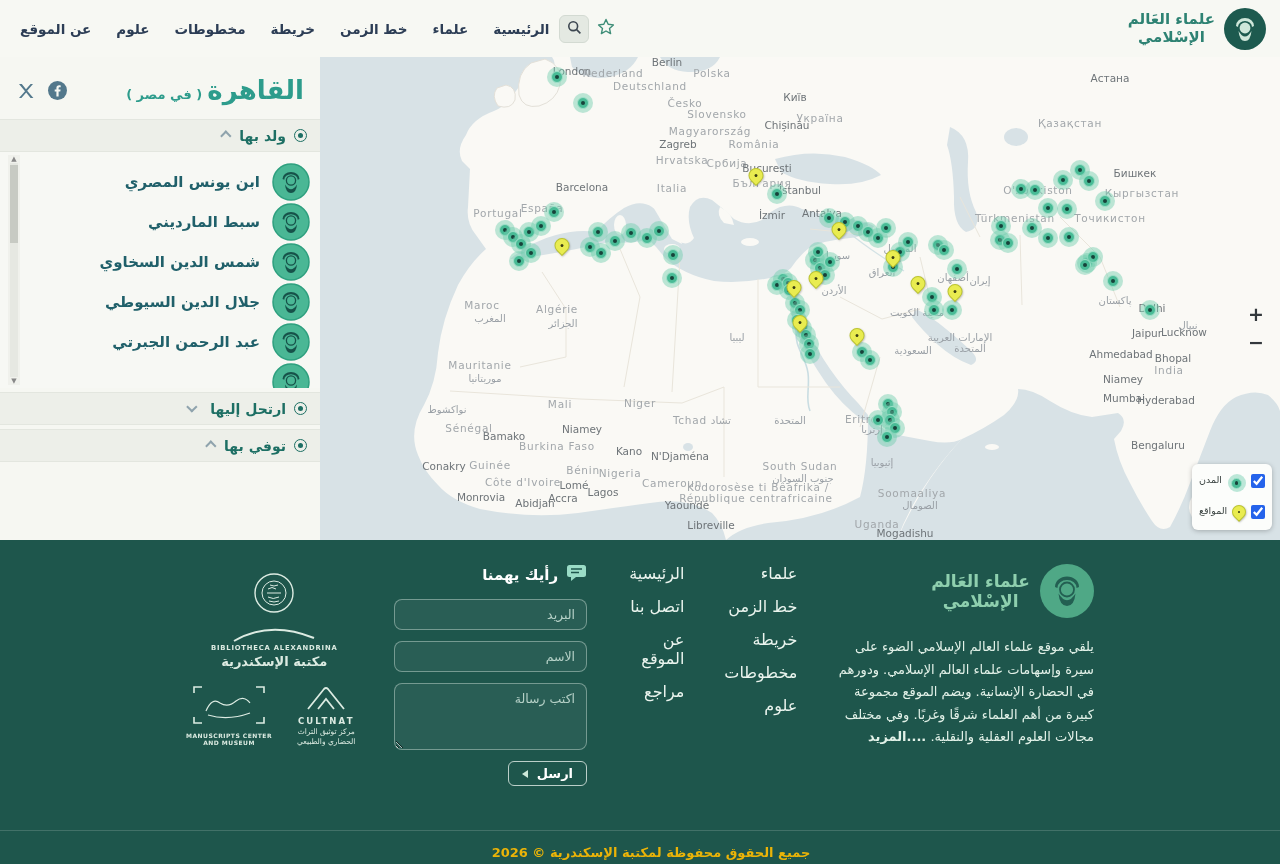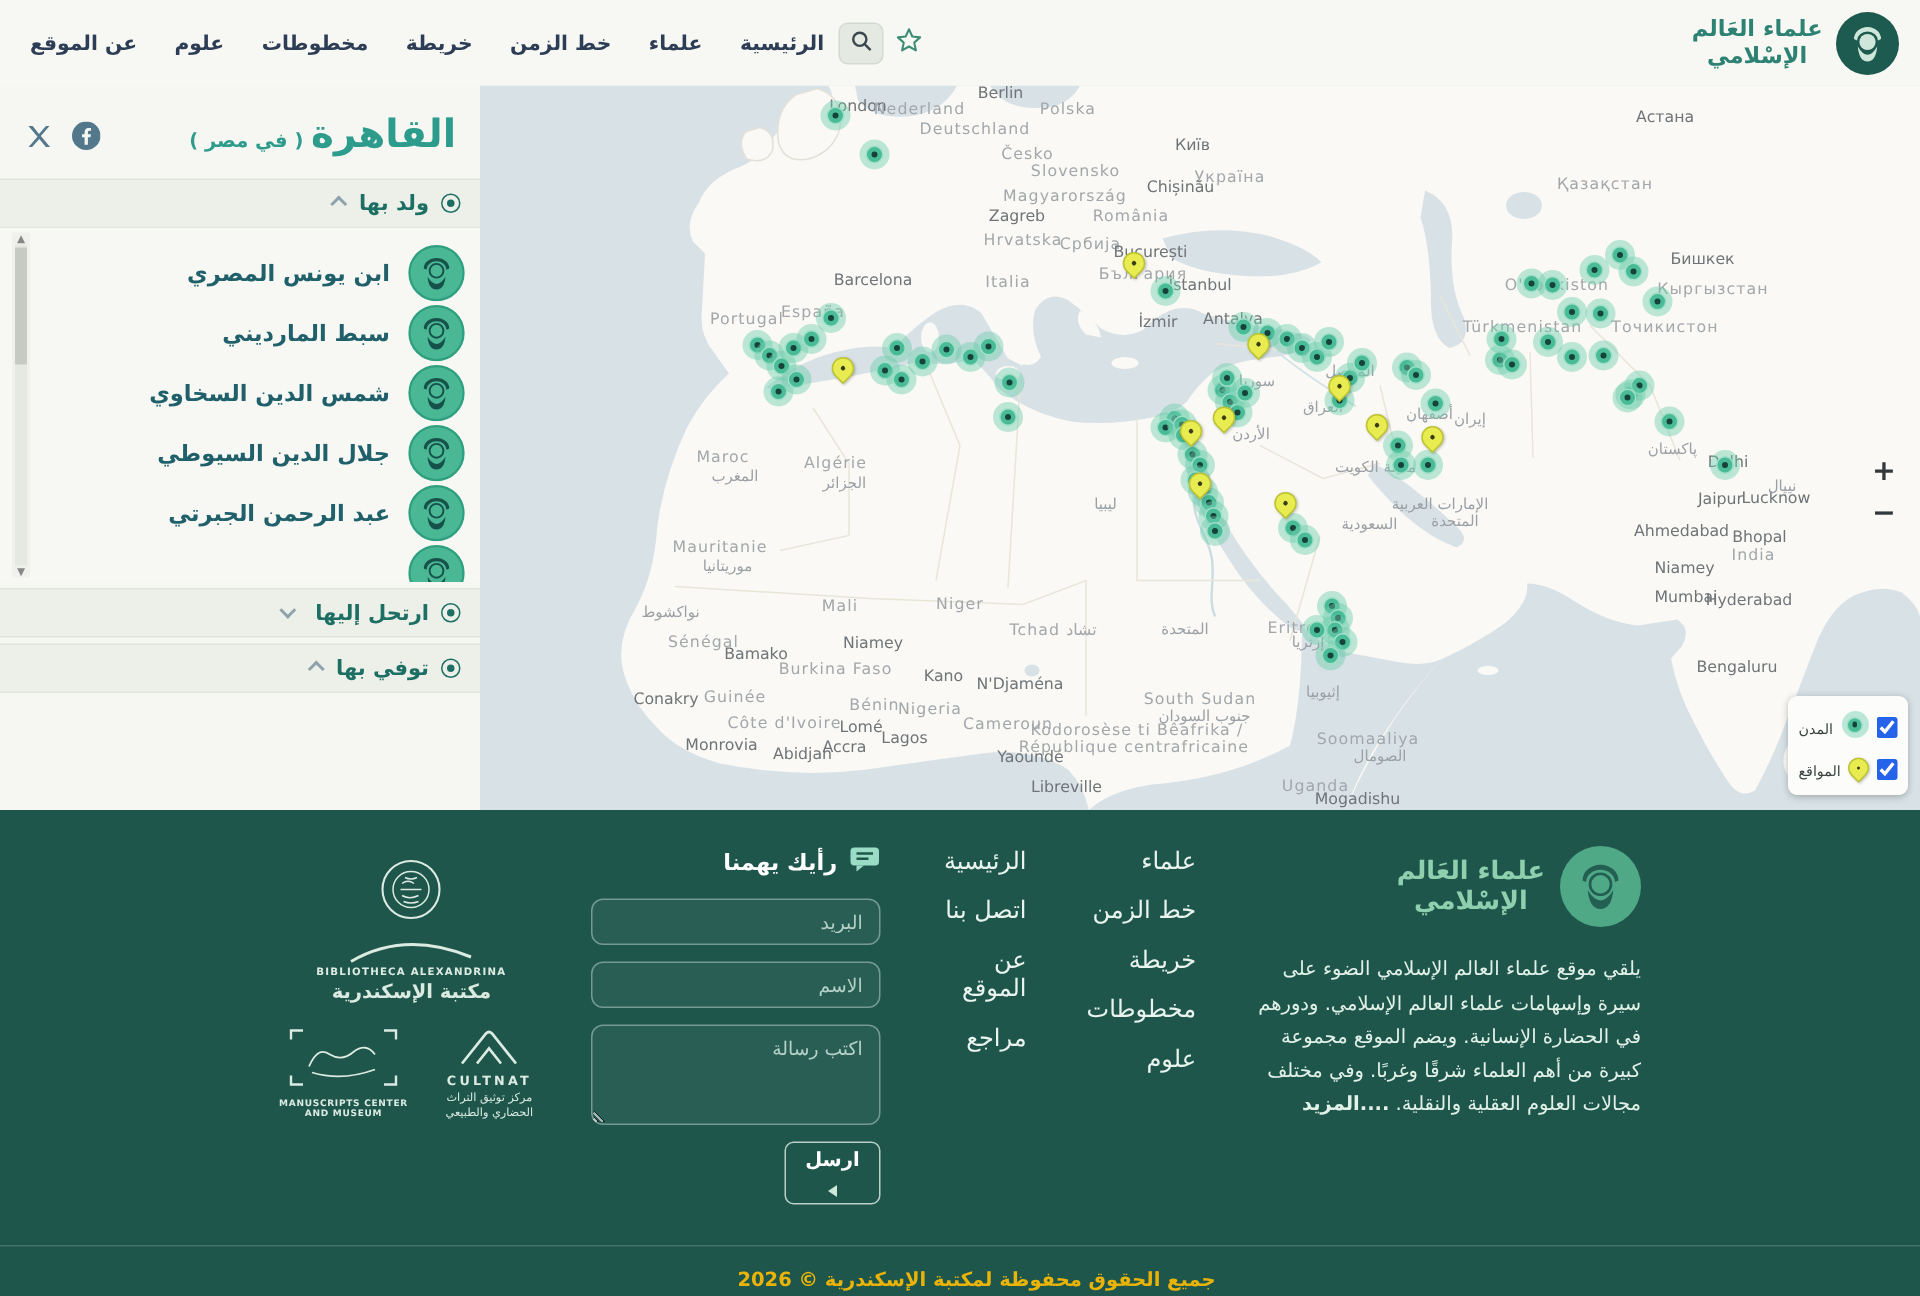--- a/index.html
+++ b/index.html
@@ -80,21 +80,21 @@
     position:relative; display:block; box-shadow:0 1px 2px rgba(0,0,0,.25); }
   .marker.site .dot::after { content:''; position:absolute; inset:4.6px;
     background:#3a3d14; border-radius:50%; }
   .zoomctl { position:absolute; right:16px; top:248px; display:flex;
     flex-direction:column; gap:9px; z-index:3; }
   .zoomctl span { font-size:19px; font-weight:bold; color:#33383c; line-height:1;
     cursor:pointer; text-align:center; }
   .legend { position:absolute; right:8px; bottom:10px; width:80px; background:#fcfdfb;
     border-radius:6px; box-shadow:0 1px 5px rgba(0,0,0,.25); padding:10px 7px;
     display:flex; flex-direction:column; gap:13px; z-index:3; }
-  .legend-row { display:flex; align-items:flex-end; justify-content:space-between; }
+  .legend-row { display:flex; align-items:flex-start; justify-content:space-between; }
   .legend-label { font-size:9.5px; color:#38413f; direction:rtl; }
   .legend .marker { position:static; transform:none; }
   .legend input[type=checkbox] { width:14px; height:14px; accent-color:#2563eb;
     cursor:pointer; }
   .mini.city { width:18px; height:18px; }
   .mini.city .dot { width:11px; height:11px; }
   .mini.city .dot::after { inset:2.6px; }
   .mini.site { width:15px; height:15px; }
   .mini.site .dot { width:14px; height:14px; }
 
@@ -118,21 +118,21 @@
   .f-form input, .f-form textarea { width:100%; border:1px solid rgba(233,245,238,.4);
     background:rgba(255,255,255,.05); border-radius:8px; color:#fff; font-size:12.5px;
     font-family:"DejaVu Sans", sans-serif; padding:7px 11px; margin-bottom:11px;
     display:block; }
   .f-form input { height:31px; }
   .f-form textarea { height:67px; resize:both; }
   .f-form input::placeholder, .f-form textarea::placeholder { color:rgba(215,236,226,.8); }
   .send-btn { background:transparent; border:1.5px solid rgba(240,248,243,.75);
     border-radius:6px; color:#fff; font-size:13px; font-weight:bold; padding:4px 13px;
     display:flex; align-items:center; gap:9px; cursor:pointer;
-    font-family:"DejaVu Sans", sans-serif;flex-direction:column; }
+    font-family:"DejaVu Sans", sans-serif; }
   .tri-left { width:0; height:0; border-top:4px solid transparent;
     border-bottom:4px solid transparent; border-right:6px solid #cde9da; }
   .f-logos { width:196px; direction:ltr; color:#dcebe2; padding-top:8px; }
   .ba-row { display:flex; align-items:center; gap:9px; margin-bottom:16px;flex-direction:column; }
   .ba-text { text-align:center; }
   .ba-en { font-size:6.8px; letter-spacing:.12em; font-weight:bold; margin-top:-2px; }
   .ba-ar { font-size:13px; font-weight:bold; direction:rtl; margin-top:2px; }
   .mc-row { display:flex; gap:18px; align-items:flex-start; }
   .mc-block, .cn-block { text-align:center; }
   .mc-en { font-size:6px; letter-spacing:.08em; margin-top:3px; font-weight:bold; }

